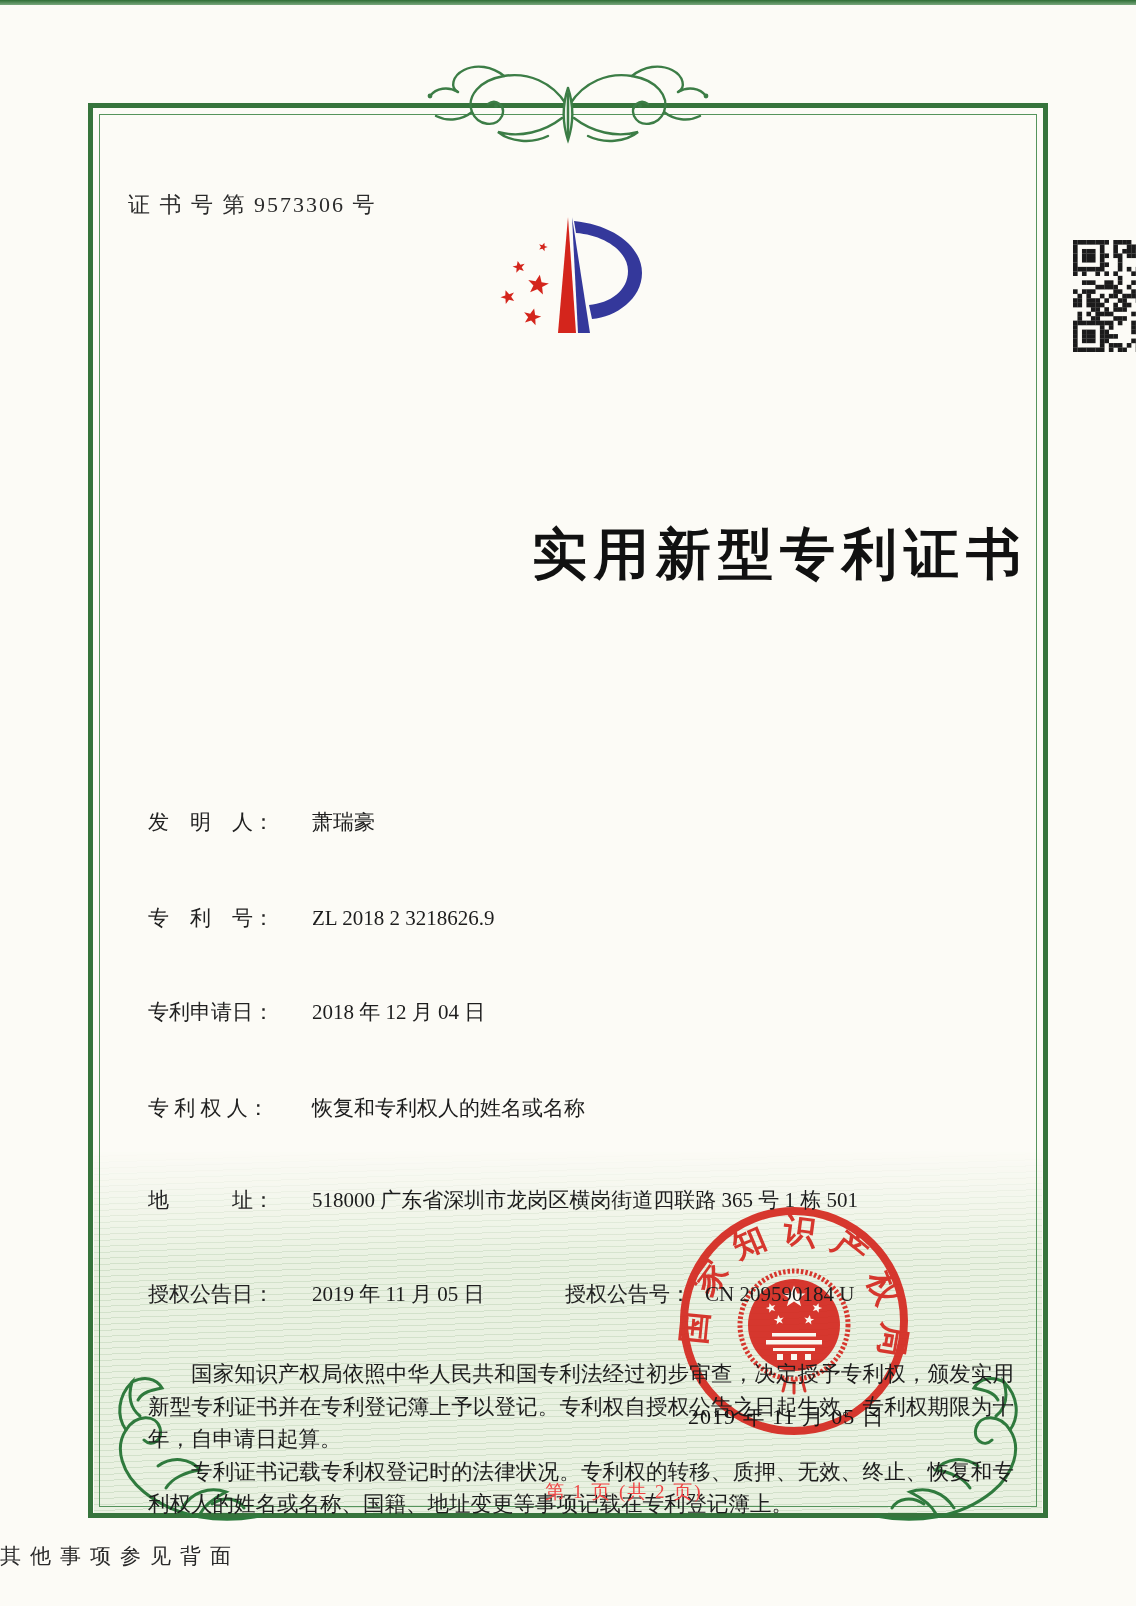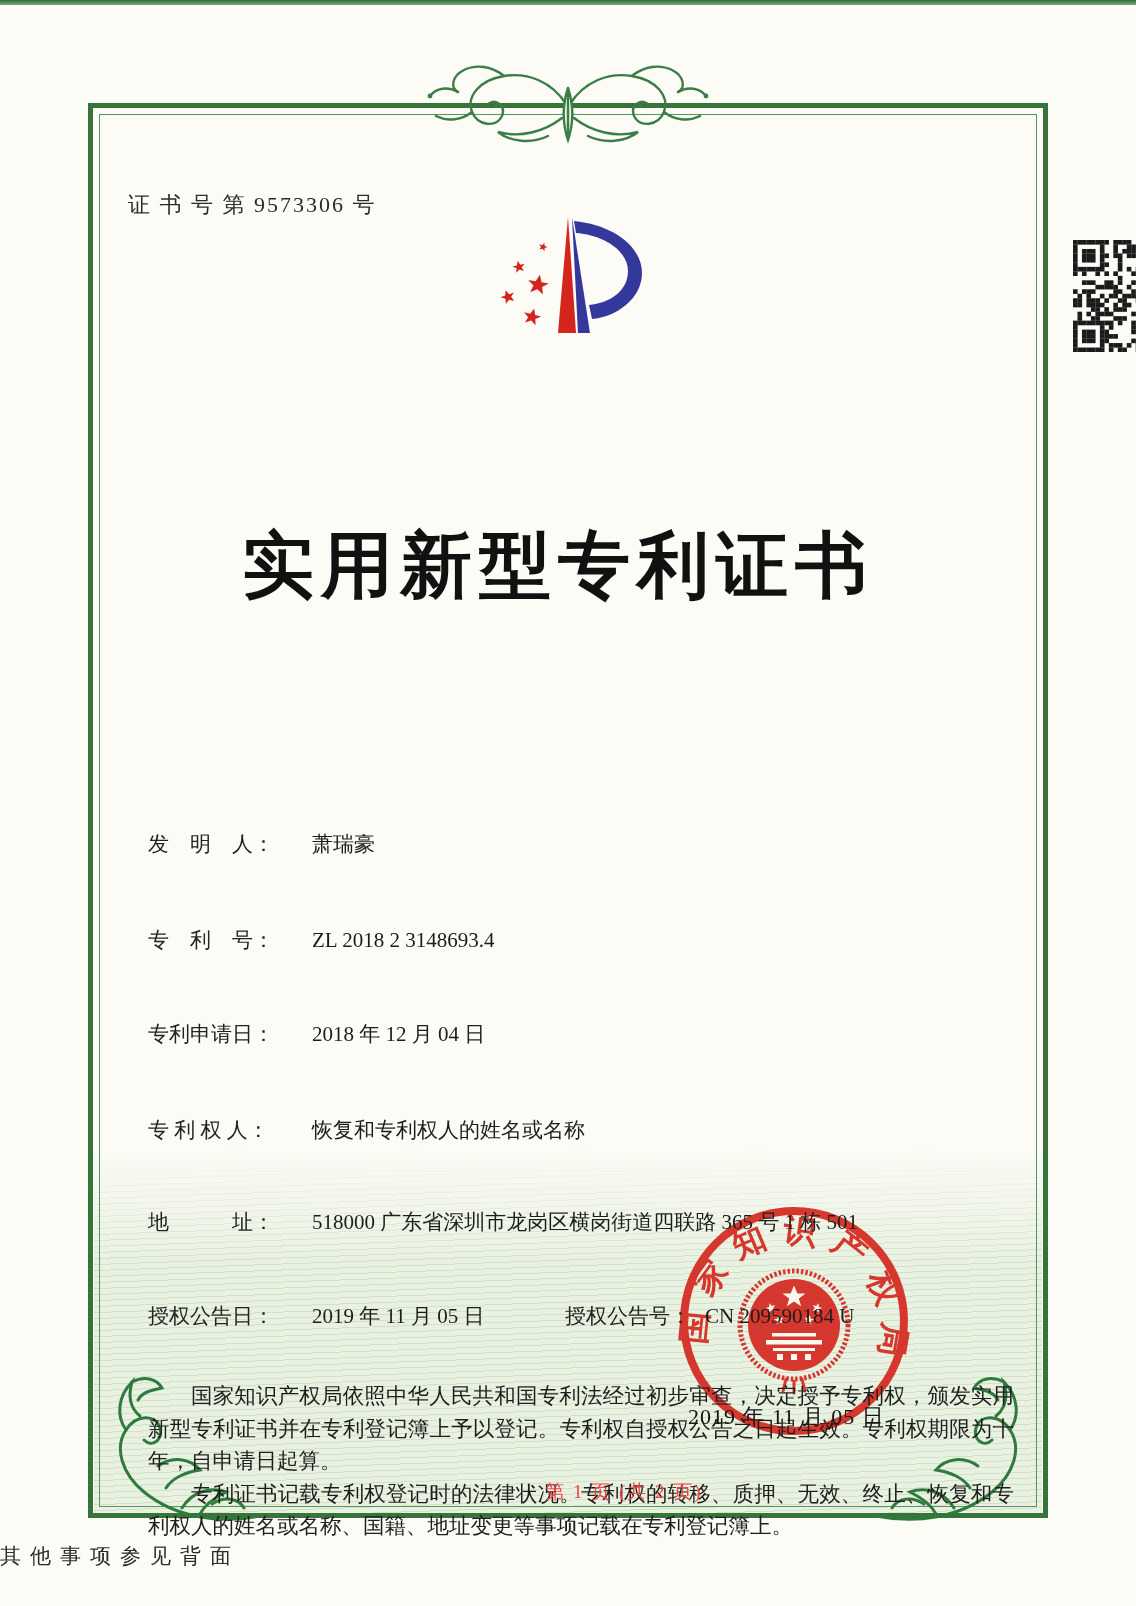--- a/index.html
+++ b/index.html
@@ -19,22 +19,22 @@
   .watermark{position:absolute;left:94px;top:1150px;width:948px;height:364px;
     background-image:
       repeating-linear-gradient(178deg, rgba(130,168,122,0.22) 0 1px, rgba(0,0,0,0) 1px 6px),
       linear-gradient(#e9f1e1,#e9f1e1);
     -webkit-mask:linear-gradient(180deg,transparent 0,#000 110px);
     mask:linear-gradient(180deg,transparent 0,#000 110px);}
   .orn{position:absolute;}
   .cert-no{position:absolute;left:128px;top:190px;font-size:22px;letter-spacing:2px;color:#2b2b2b;}
   .logo{position:absolute;left:486px;top:181px;width:170px;height:138px;}
   .qr{position:absolute;left:899px;top:184px;width:112px;height:112px;}
-  .title{position:absolute;left:88px;top:346px;width:940px;text-align:center;
-    font-size:72px;font-weight:bold;letter-spacing:7px;color:#111;}
+  .title{position:absolute;left:88px;top:346px;width:940px;text-align:right;
+    font-size:55px;font-weight:bold;letter-spacing:7px;color:#111;}
   .field-row{position:absolute;left:148px;width:860px;font-size:21px;white-space:nowrap;}
   .flabel{display:inline-block;min-width:150px;color:#222;}
   .fvalue{margin-left:14px;color:#1d1d1d;}
   .pair2{position:absolute;left:417px;top:0;}
   .body-text{position:absolute;left:148px;top:944px;width:866px;
     font-size:21.5px;line-height:32.6px;text-align:justify;color:#1d1d1d;}
   .body-text p{margin:0;text-indent:2em;}
   .seal{position:absolute;left:676px;top:1203px;width:236px;height:236px;opacity:.92;}
   .seal-date{position:absolute;left:688px;top:1402px;font-size:22px;letter-spacing:1px;color:#151515;z-index:6;}
   .page-info{position:absolute;left:80px;top:1479px;width:1088px;text-align:center;font-size:19px;letter-spacing:2px;color:#ef4444;z-index:6;}
@@ -438,21 +438,21 @@
     </svg>
 
   
   <div class="title z">实用新型专利证书</div>
 
   
   <div class="field-row z" style="top:562px">
     <span class="flabel">发　明　人：</span><span class="fvalue">萧瑞豪</span>
   </div>
   <div class="field-row z" style="top:630px">
-    <span class="flabel">专　利　号：</span><span class="fvalue">ZL 2018 2 3148693.4</span>
+    <span class="flabel">专　利　号：</span><span class="fvalue">ZL 2018 2 3218626.9</span>
   </div>
   <div class="field-row z" style="top:696px">
     <span class="flabel">专利申请日：</span><span class="fvalue">2018 年 12 月 04 日</span>
   </div>
   <div class="field-row z" style="top:764px">
     <span class="flabel">专 利 权 人：</span><span class="fvalue">恢复和专利权人的姓名或名称</span>
   </div>
   <div class="field-row z" style="top:828px">
     <span class="flabel">地　　　址：</span><span class="fvalue">518000 广东省深圳市龙岗区横岗街道四联路 365 号 1 栋 501</span>
   </div>

